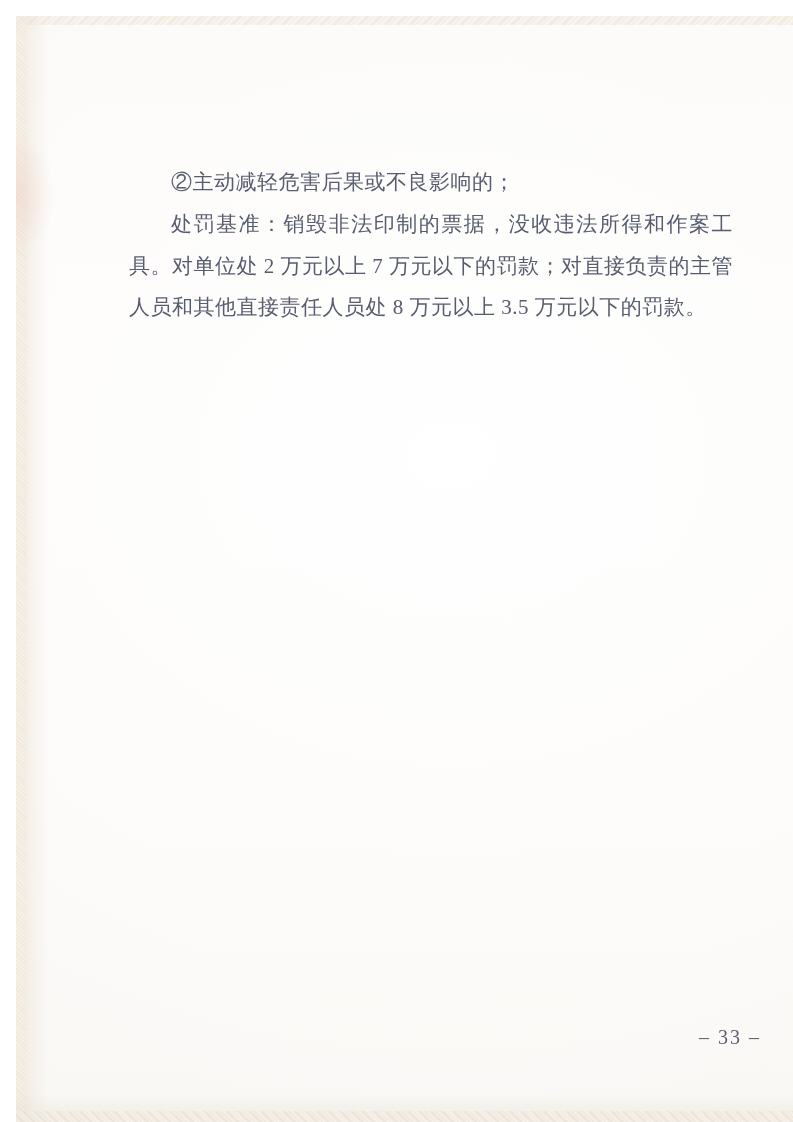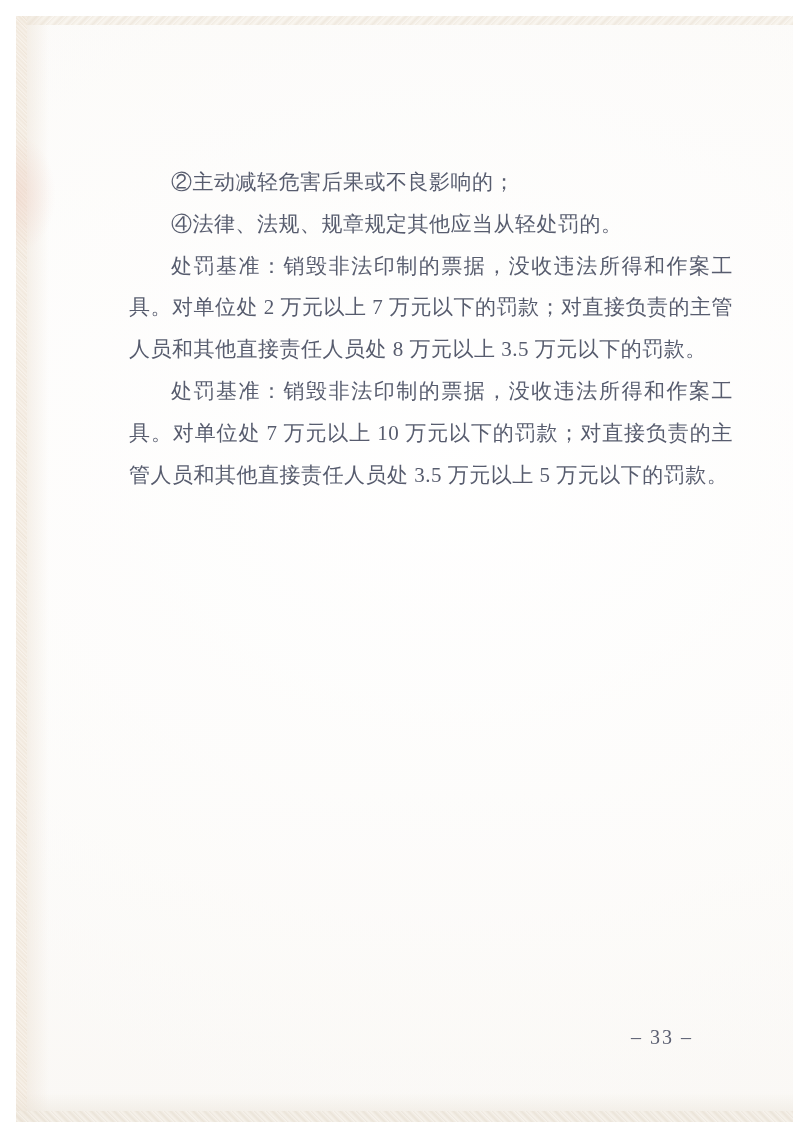--- a/index.html
+++ b/index.html
@@ -76,41 +76,39 @@
   .text-block p {
     margin: 0;
     padding: 0;
     text-indent: 2em;
   }
   .page-number {
     position: absolute;
     left: 615px;
     top: 1010px;
     width: 130px;
-    text-align: left;
+    text-align: right;
     color: #5b5f71;
     font-size: 20px;
     letter-spacing: 2px;
     font-family: "Liberation Serif", "DejaVu Serif", serif;
   }
 </style>
 </head>
 <body>
 
 <div class="scan-page">
 
   <div class="edge-top"></div>
   <div class="edge-left"></div>
   <div class="edge-left-fade"></div>
   <div class="edge-bottom"></div>
   <div class="edge-bottom-fade"></div>
   <div class="corner-smudge"></div>
 
   <div class="text-block">
     <p>②主动减轻危害后果或不良影响的；</p>
-    <p>④法律、法规、规章规定其他应当从轻处罚的。</p>
     <p>处罚基准：销毁非法印制的票据，没收违法所得和作案工具。对单位处 2 万元以上 7 万元以下的罚款；对直接负责的主管人员和其他直接责任人员处 8 万元以上 3.5 万元以下的罚款。</p>
-    <p>处罚基准：销毁非法印制的票据，没收违法所得和作案工具。对单位处 7 万元以上 10 万元以下的罚款；对直接负责的主管人员和其他直接责任人员处 3.5 万元以上 5 万元以下的罚款。</p>
   </div>
 
   <div class="page-number">– 33 –</div>
 
 </div>
 
 </body></html>

